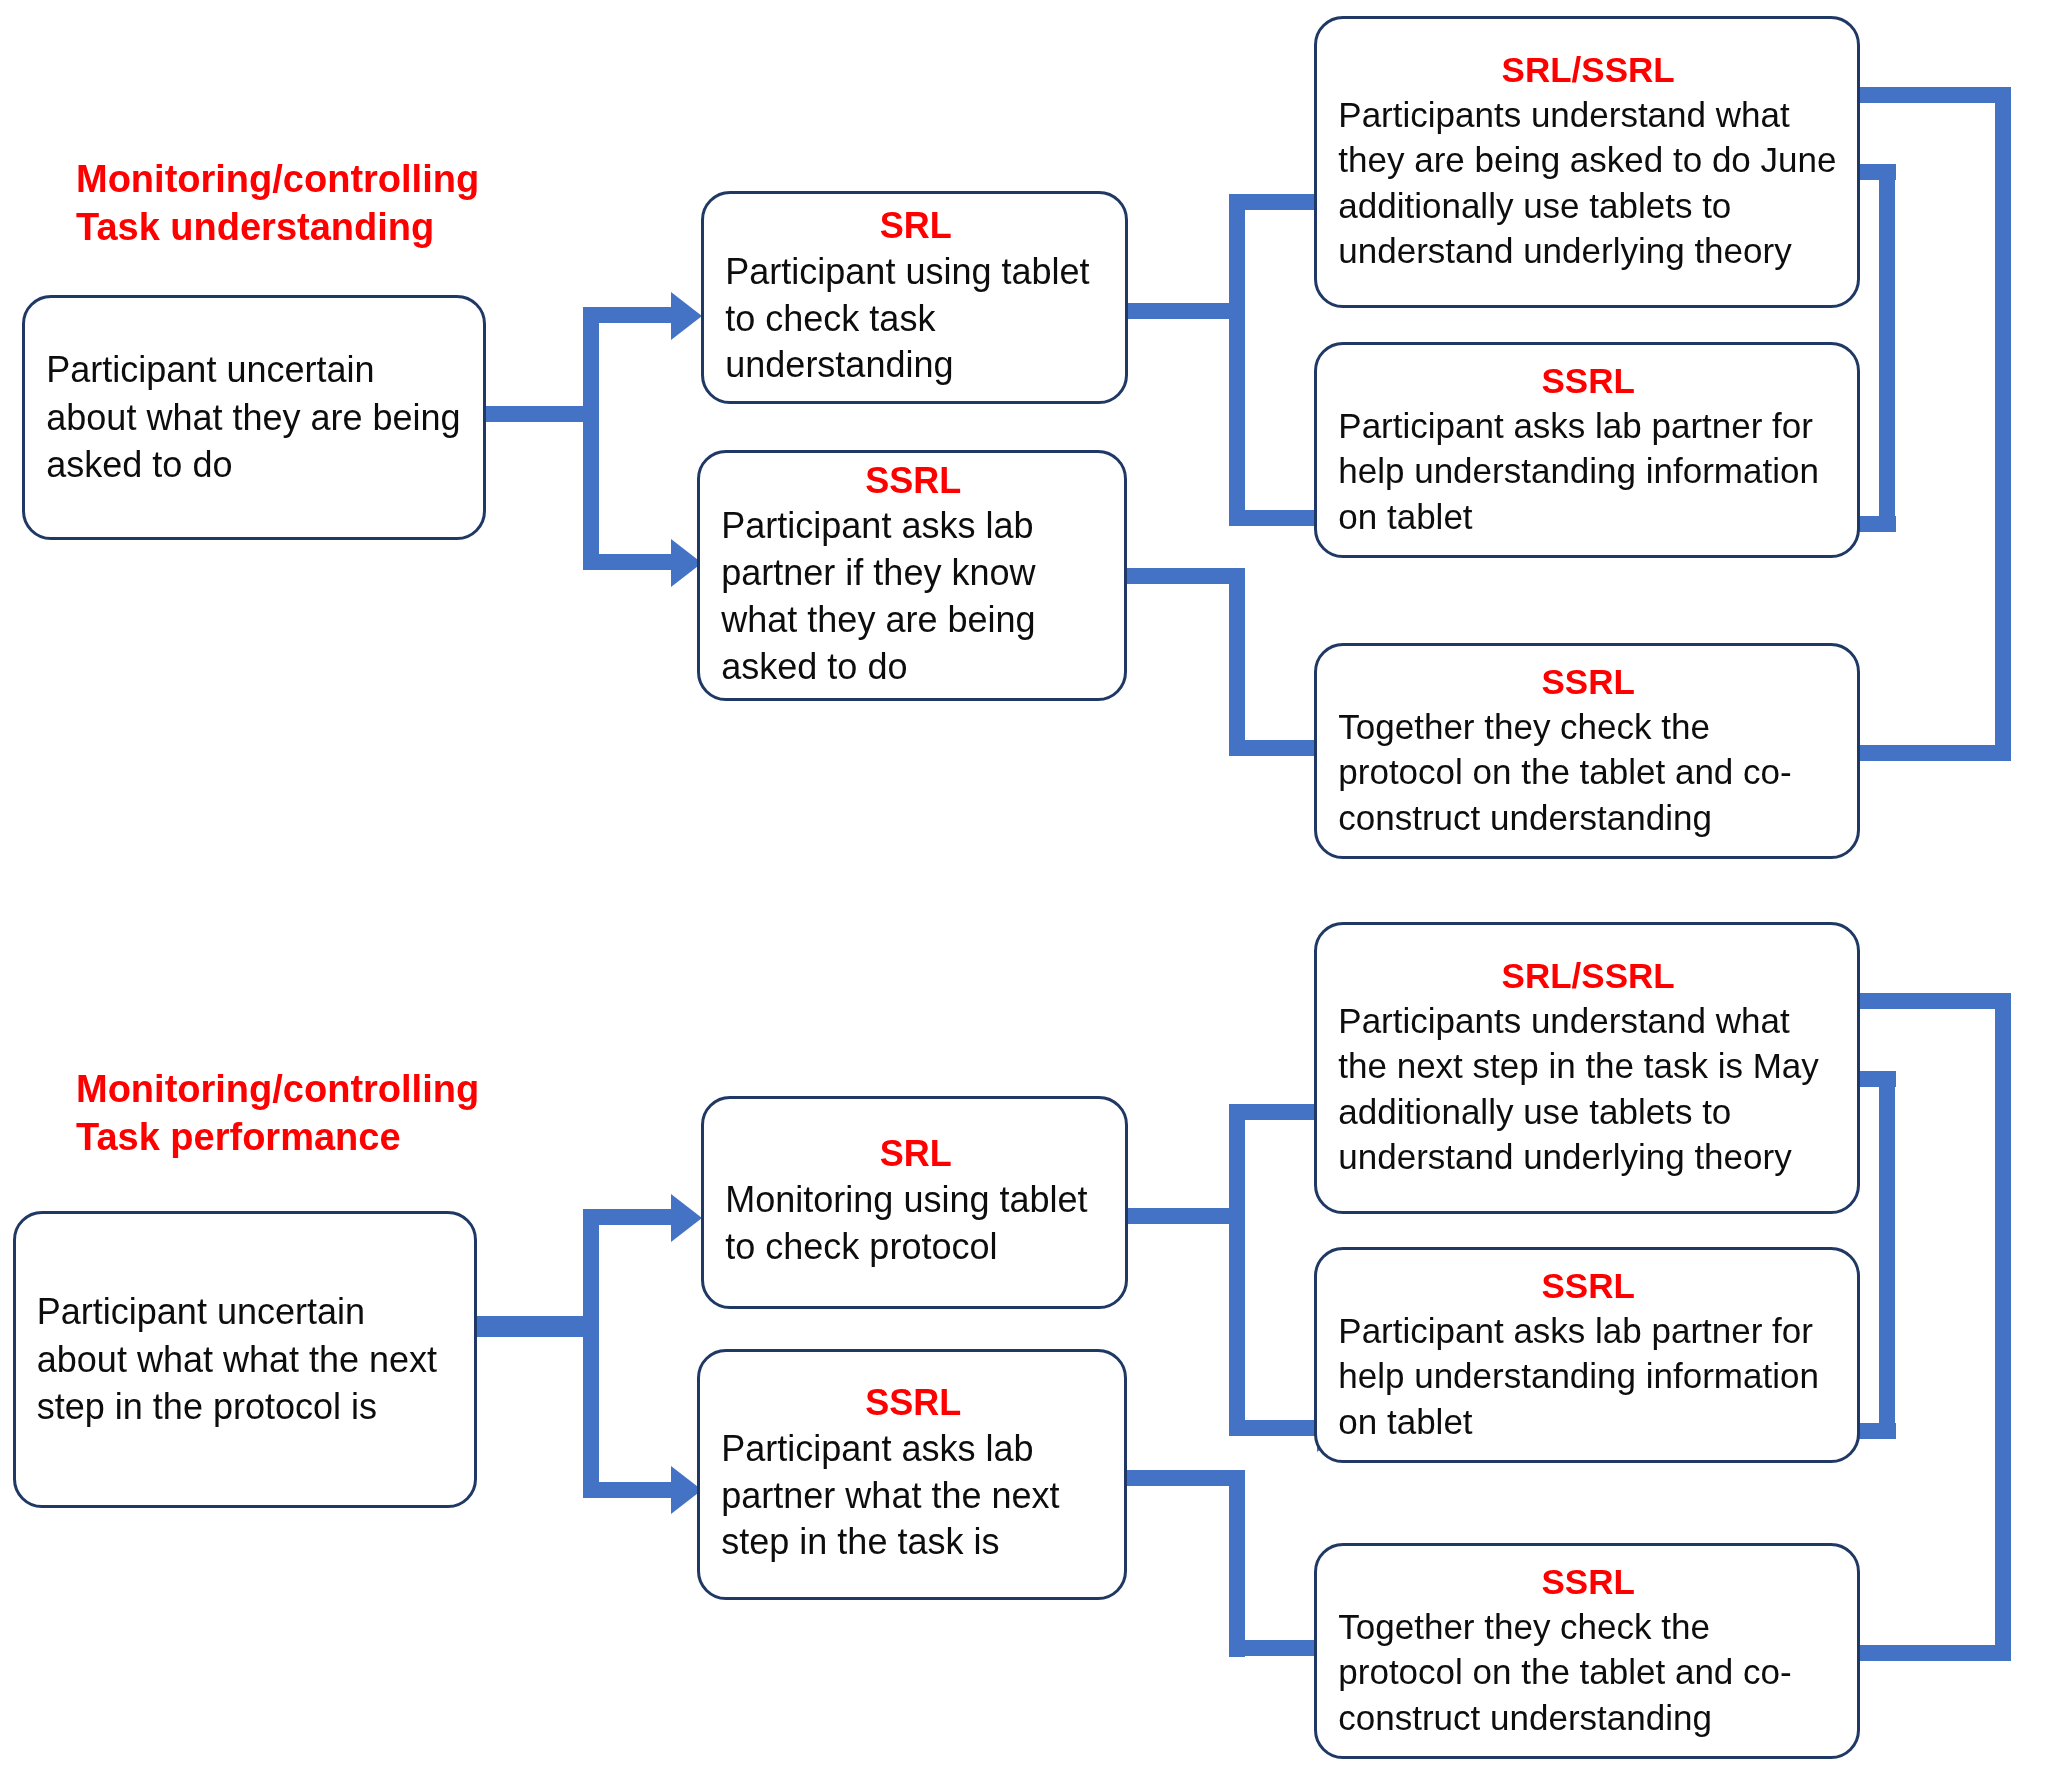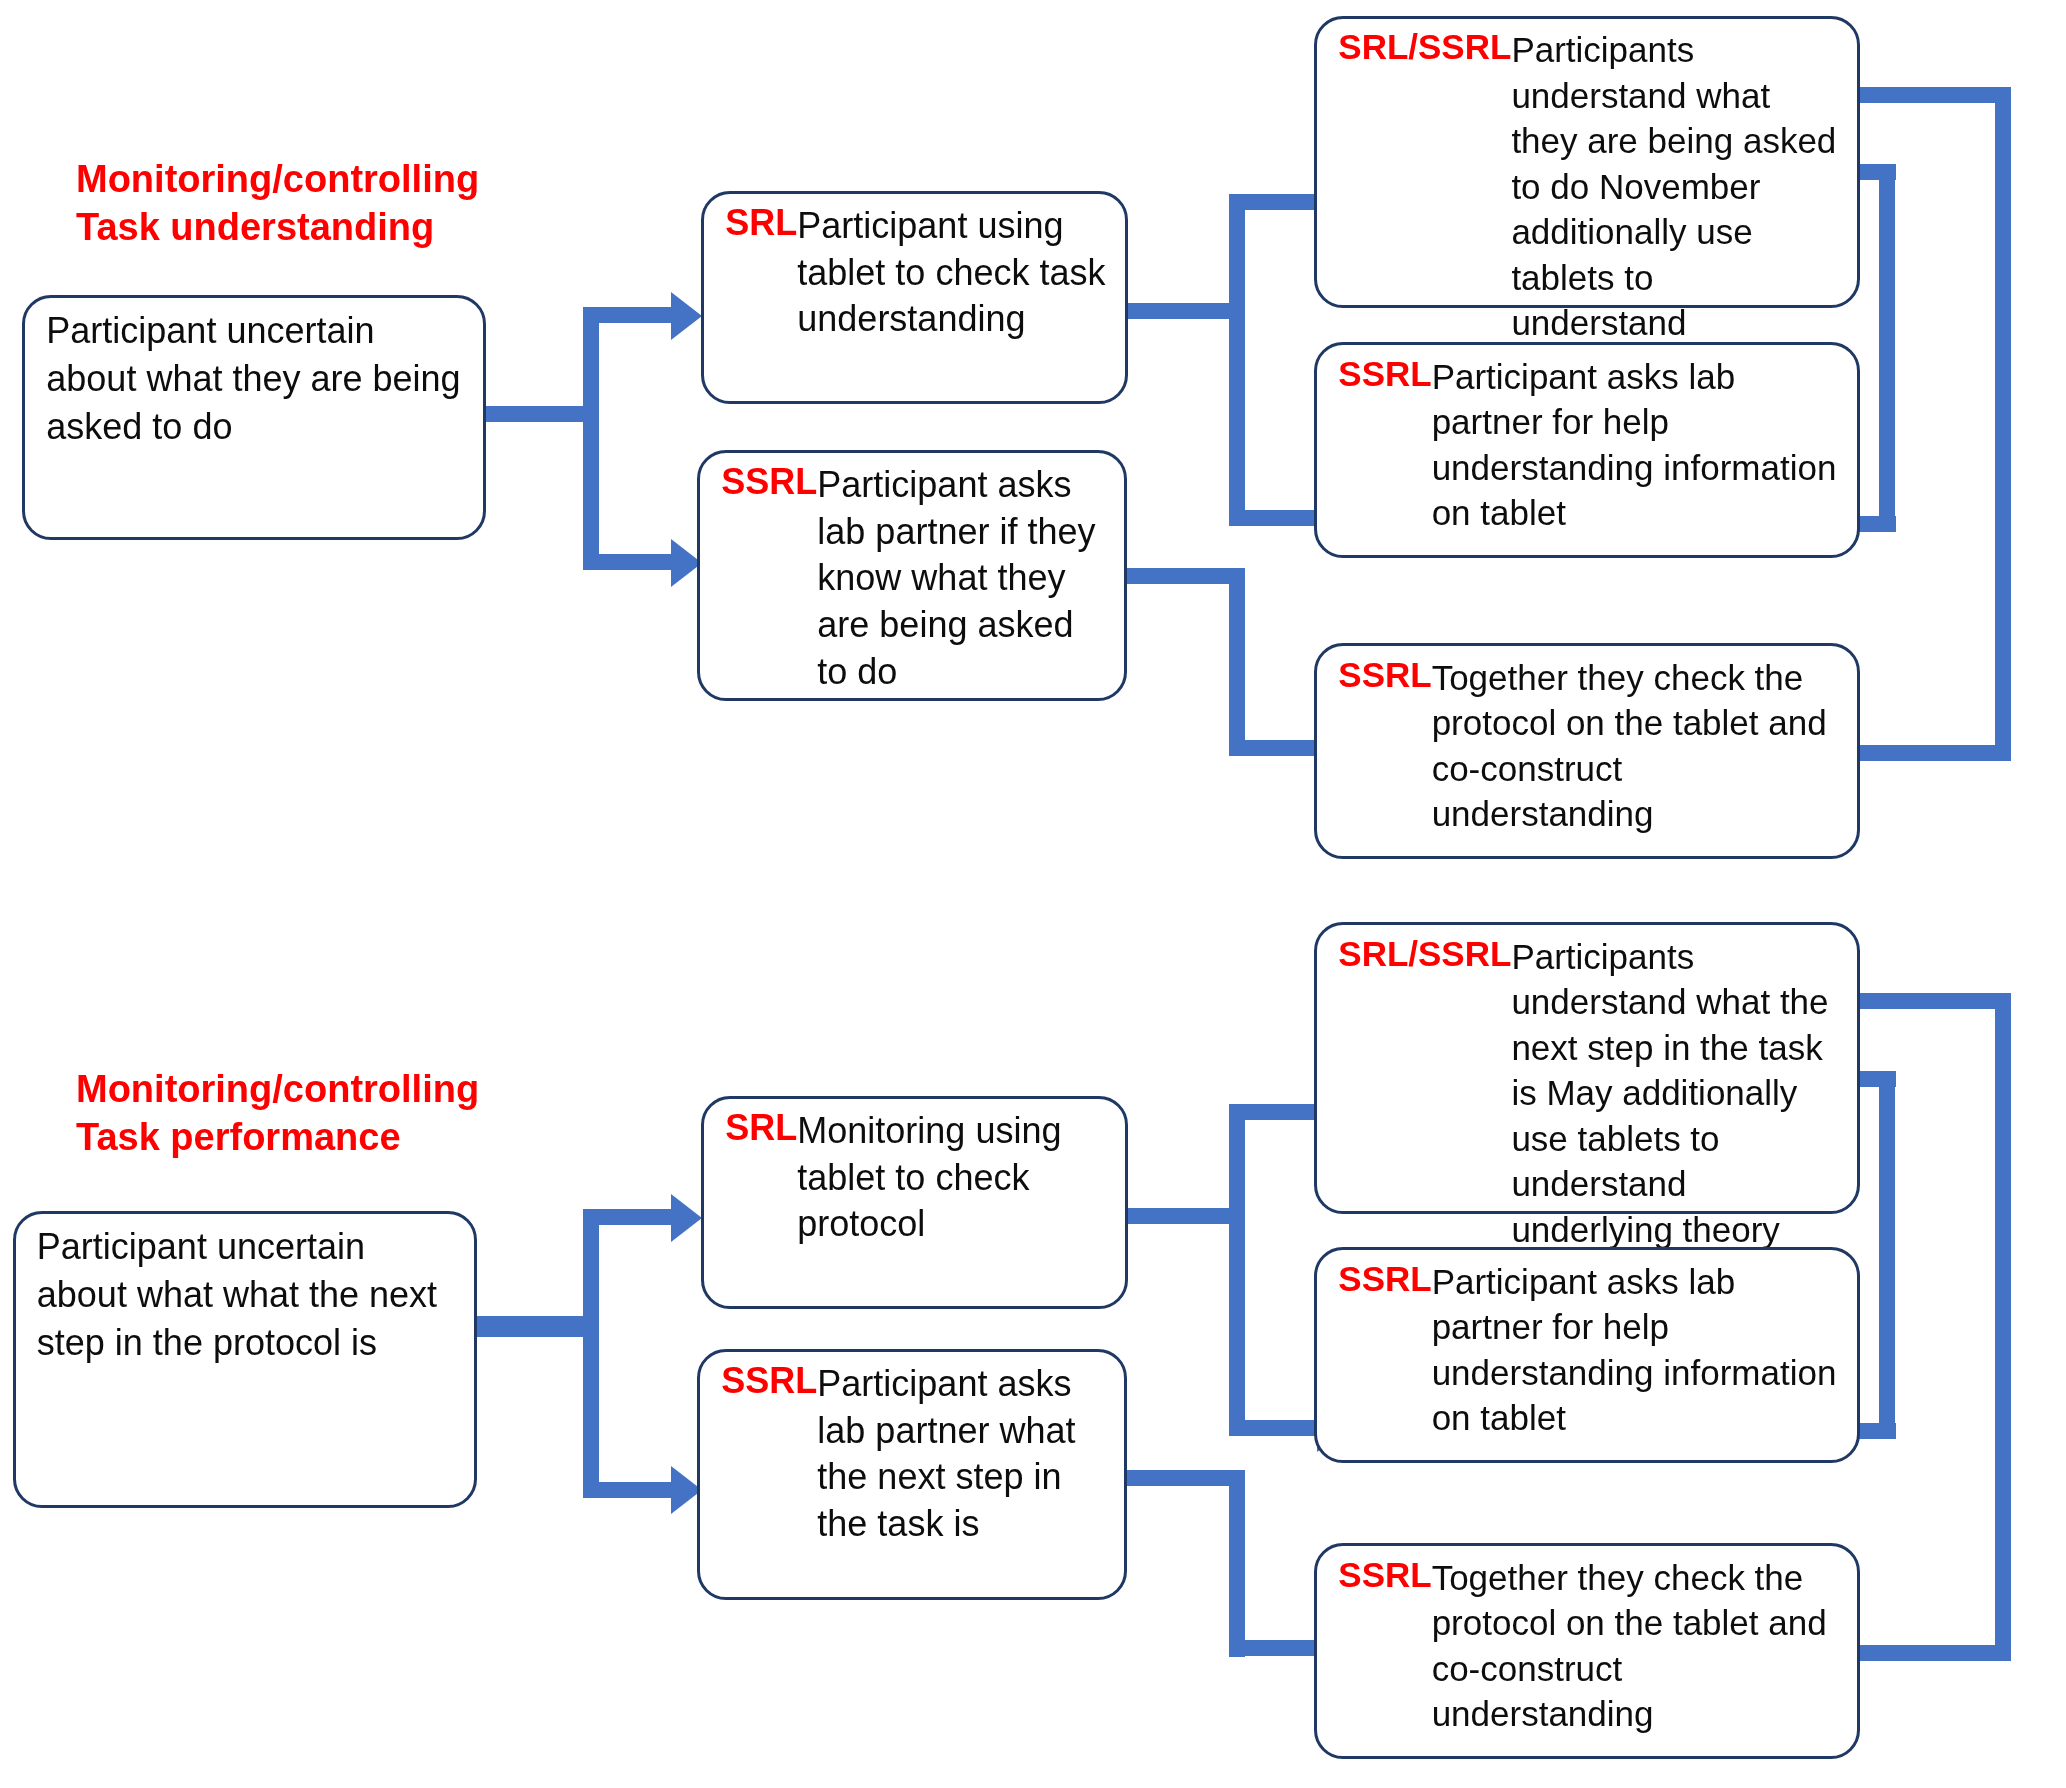--- a/index.html
+++ b/index.html
@@ -16,21 +16,21 @@
   }
   
   .node{
     position:absolute;
     box-sizing:border-box;
     border:3.1px solid #1F3864;
     border-radius:29px;
     background:#ffffff;
     padding:8.8px 19px 8.8px 21.3px;
     display:flex;
-    flex-direction:row;
+    flex-direction:column;
     justify-content:center;
     z-index:4;
   }
   .node .tag{
     color:#FF0000;
     font-weight:bold;
     text-align:center;
     line-height:1.12;
     margin-bottom:2.5px;
   }
@@ -117,21 +117,21 @@
   <div class="arrow-r" style="left:1317px; top:178px;"></div>
   <div class="arrow-r" style="left:1317px; top:494px;"></div>
 
   <div class="seg" style="left:1126px; top:568px; width:119px; height:16.3px;"></div>
   <div class="seg" style="left:1229px; top:568px; width:16.3px; height:188px;"></div>
   <div class="seg" style="left:1229px; top:740px; width:94px; height:16.3px;"></div>
   <div class="arrow-r" style="left:1317px; top:724px;"></div>
 
   <div class="node f56" style="left:1314px; top:15.7px; width:546px; height:292px;">
     <div class="tag">SRL/SSRL</div>
-    <div class="body">Participants understand what they are being asked to do November additionally use tablets to understand underlying theory</div>
+    <div class="body">Participants understand what they are being asked to do June additionally use tablets to understand underlying theory</div>
   </div>
 
   <div class="node f56" style="left:1314px; top:342px; width:546px; height:216px;">
     <div class="tag">SSRL</div>
     <div class="body">Participant asks lab partner for help understanding information on tablet</div>
   </div>
 
   <div class="node f56" style="left:1314px; top:643px; width:546px; height:216px;">
     <div class="tag">SSRL</div>
     <div class="body">Together they check the protocol on the tablet and co-construct understanding</div>

